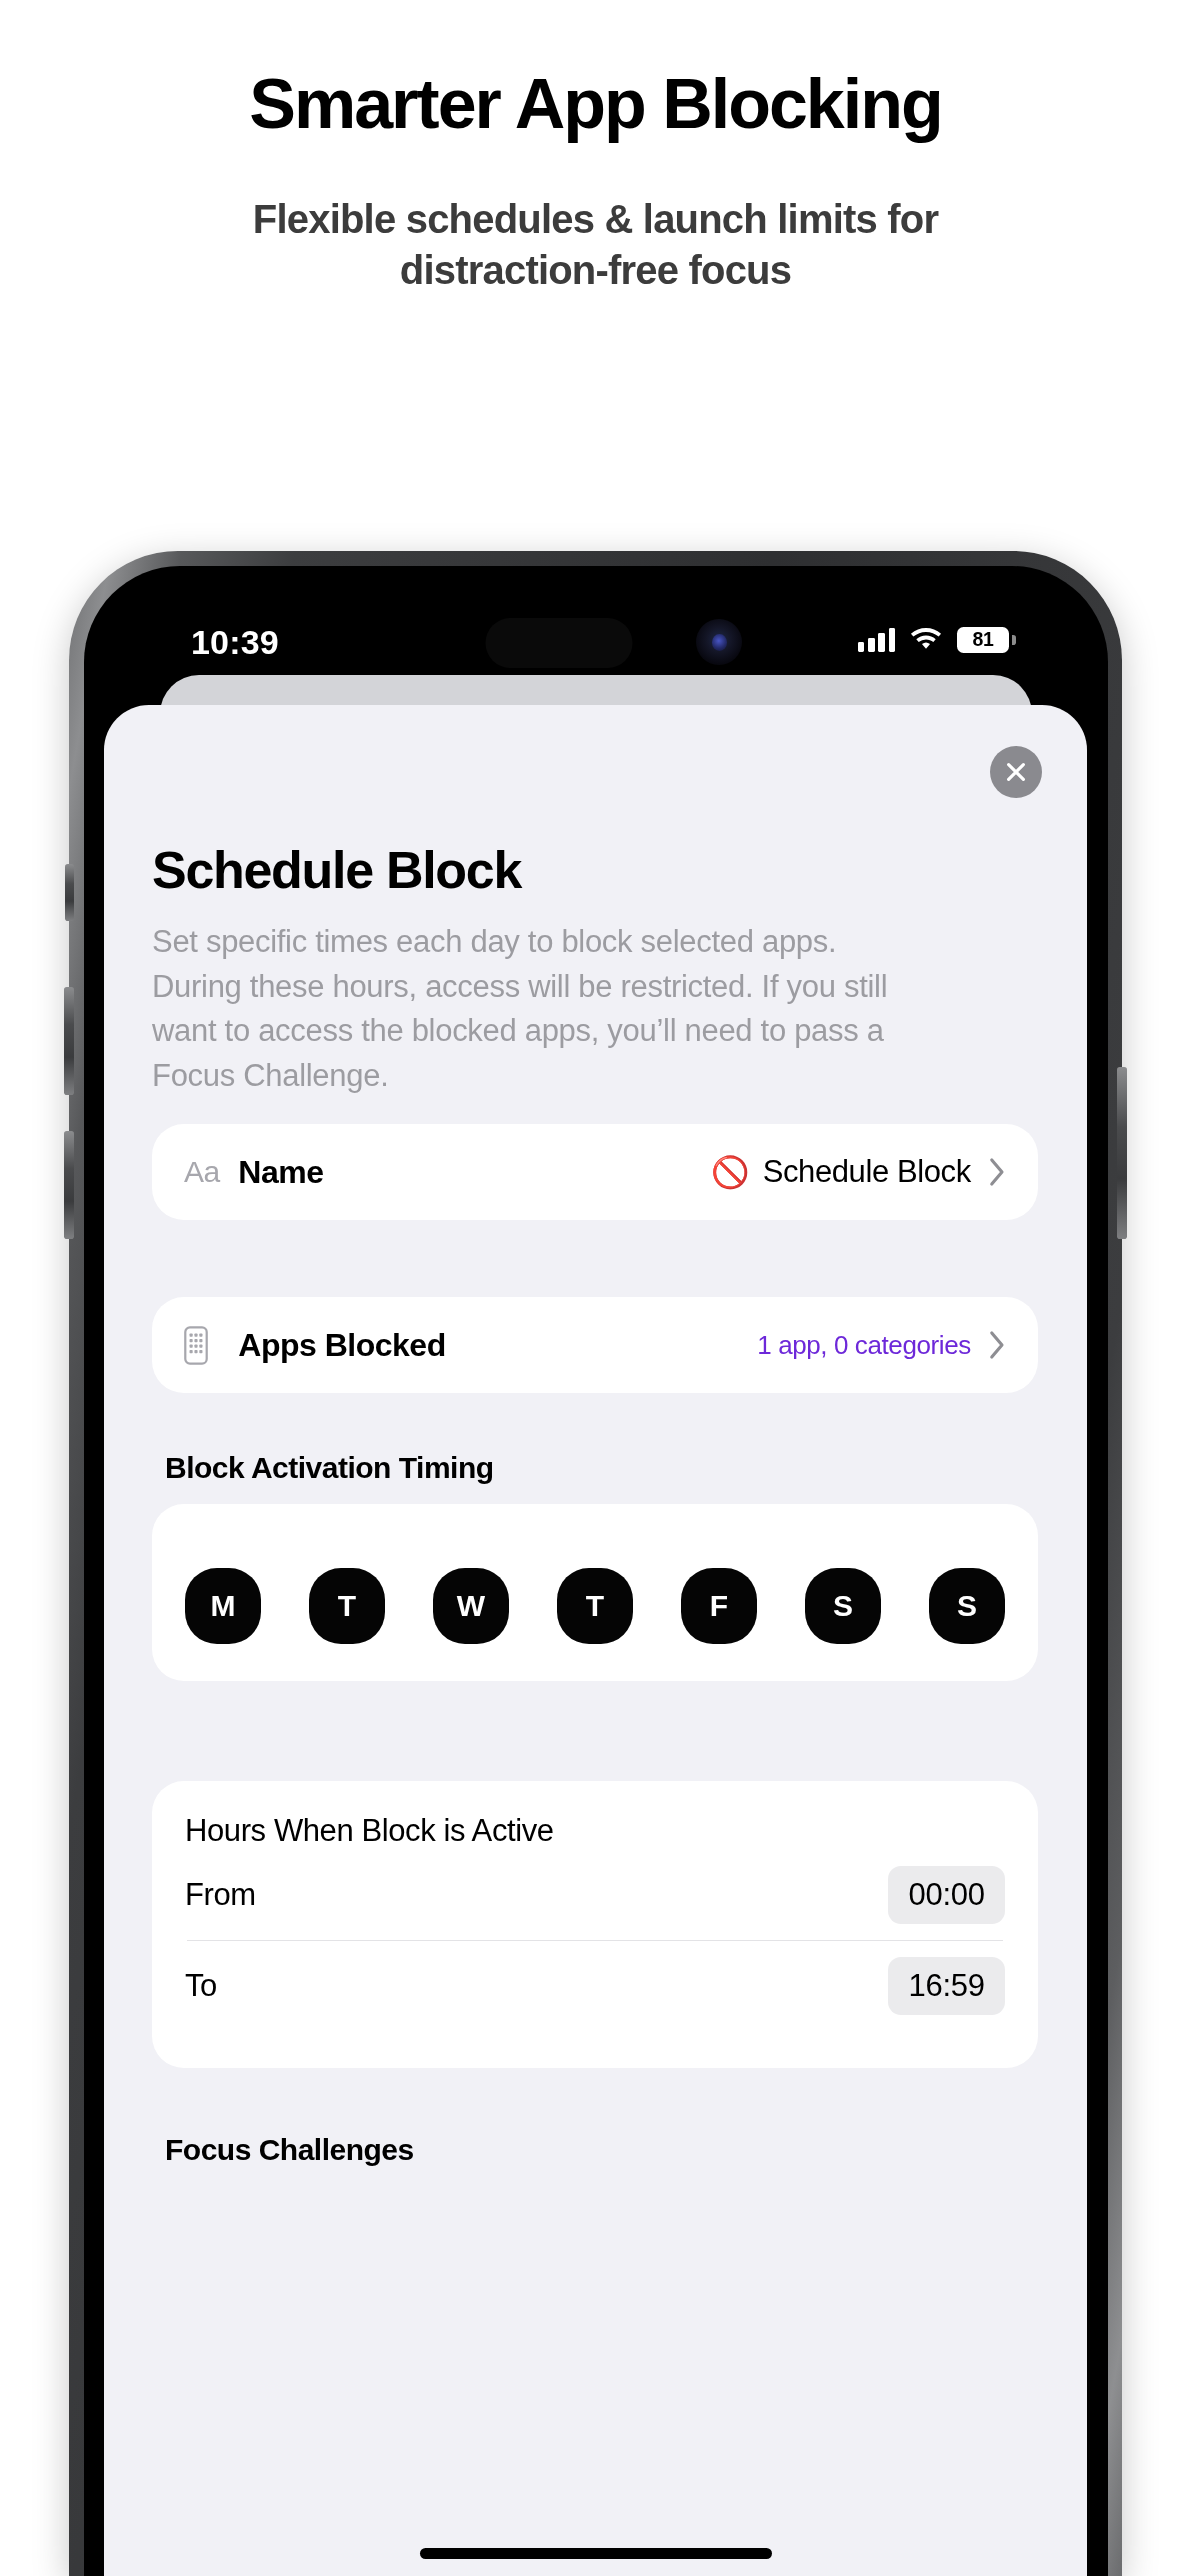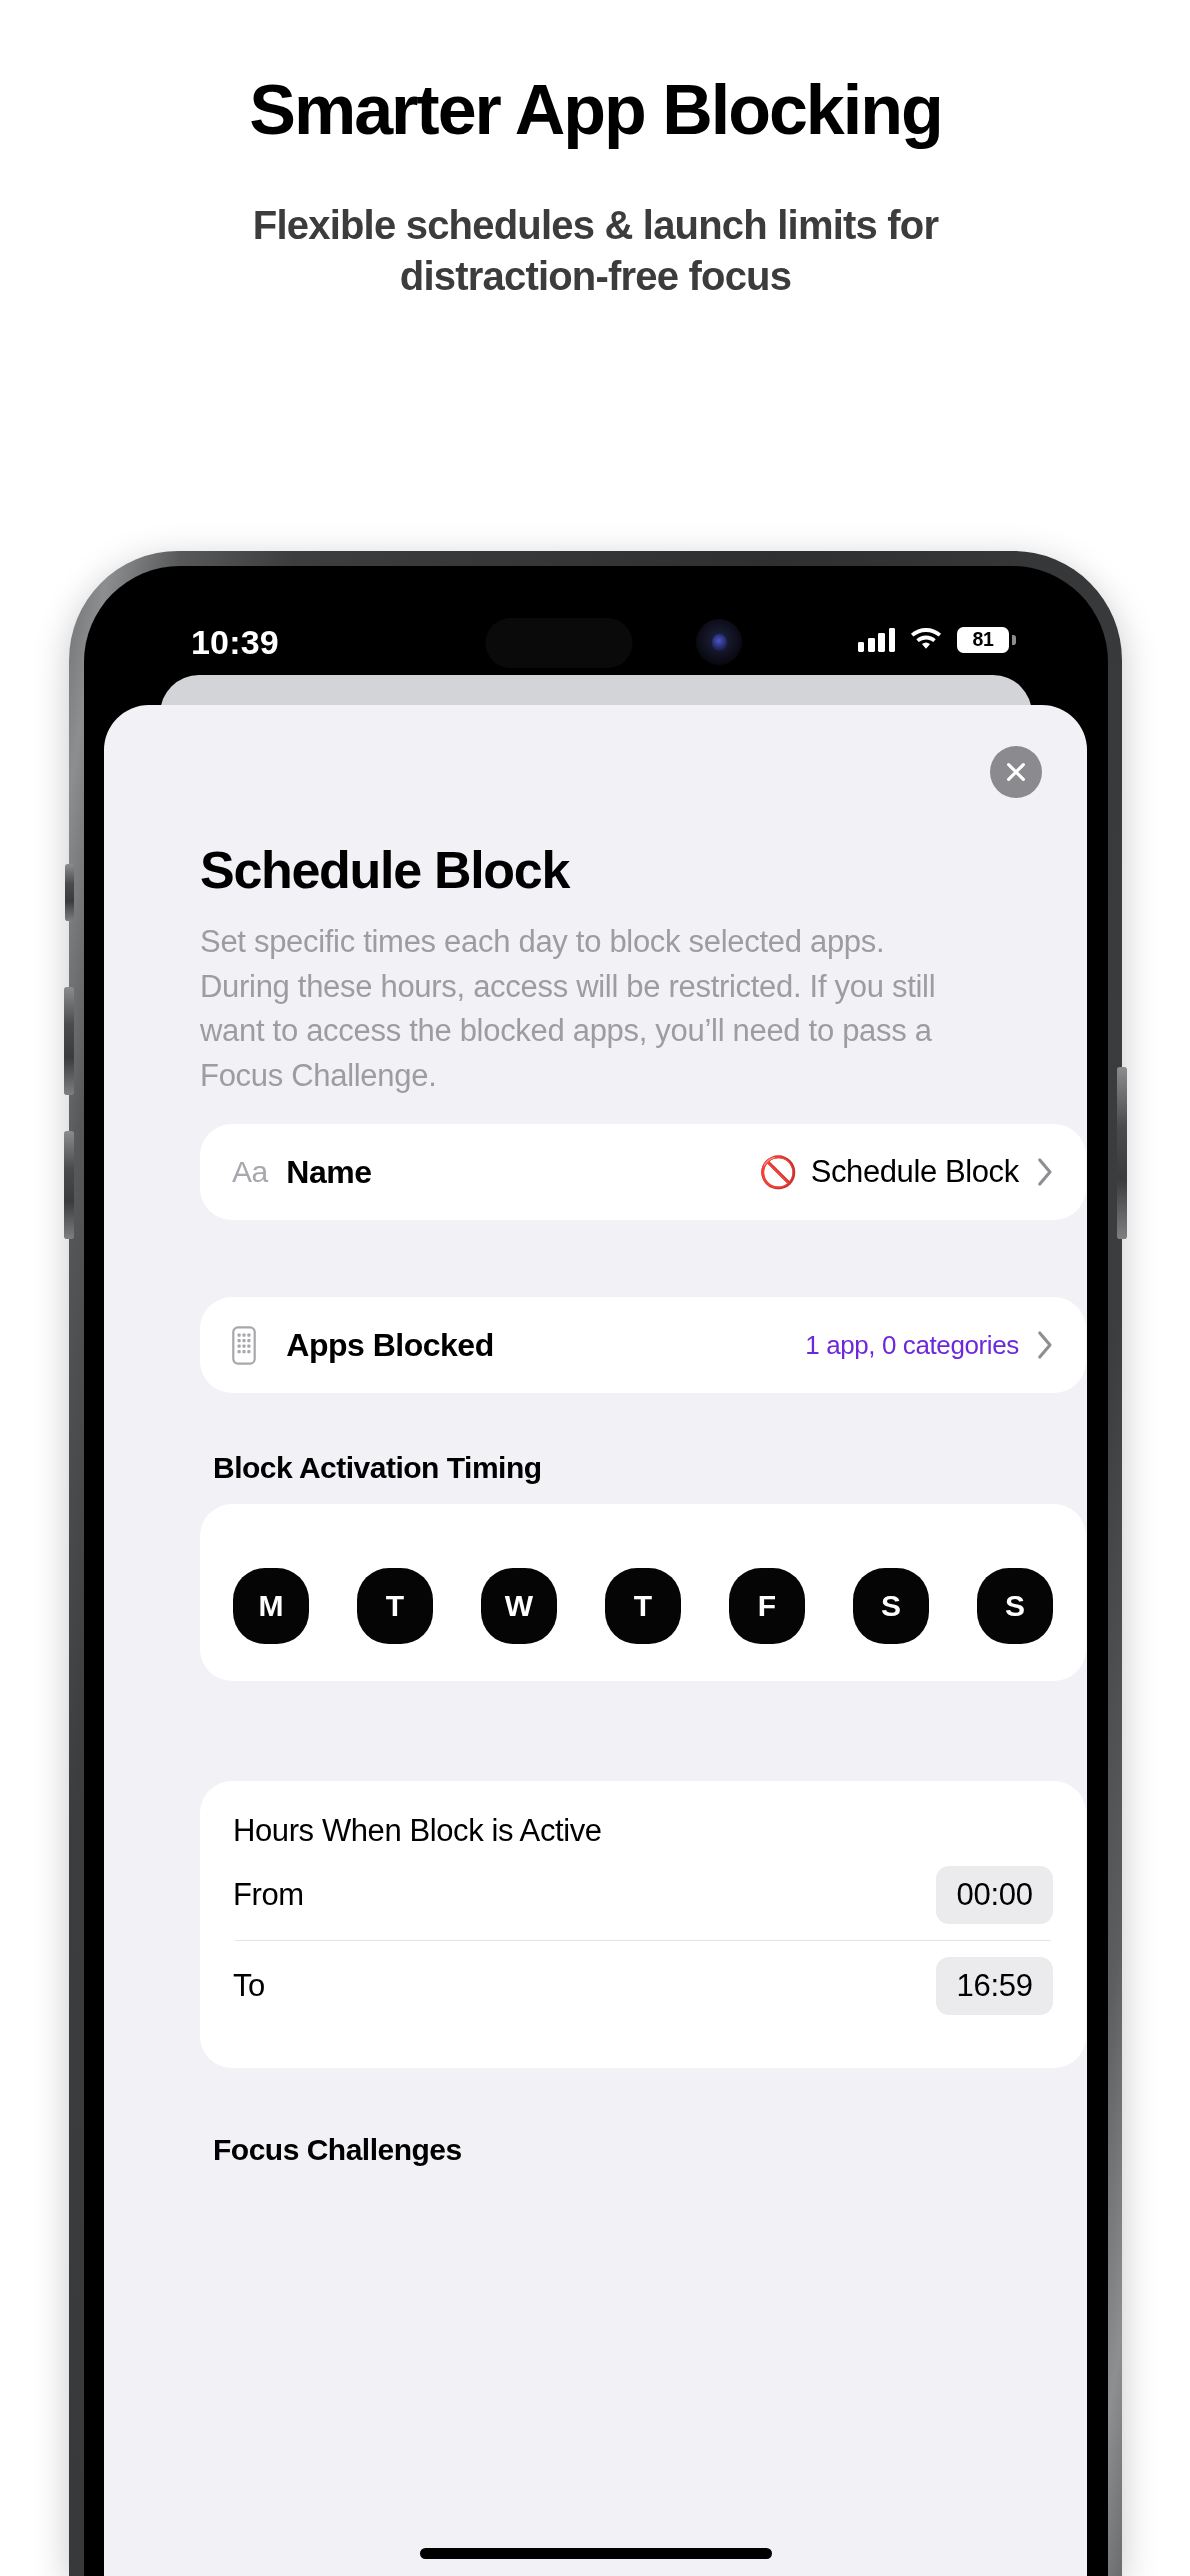--- a/index.html
+++ b/index.html
@@ -17,21 +17,21 @@
   }
 
   
   .promo {
     position: absolute;
     top: 0; left: 0;
     width: 1191px;
     text-align: center;
   }
   .promo-title {
-    margin: 6px;
+    margin: 0;
     padding-top: 69px;
     font-size: 70px;
     line-height: 1.0;
     font-weight: 700;
     letter-spacing: -2px;
     color: #000000;
   }
   .promo-sub {
     margin: 16px;
     padding-top: 39px;
@@ -192,21 +192,20 @@
     width: 983px;
     height: 1871px;
     border-radius: 45px 45px 0 0;
     background: #f1f1f6;
     overflow: hidden;
   }
   .sheet-inner {
     position: absolute;
     inset: 0;
     padding: 0 48px;
-    margin-left: 48px;
   }
 
   .close-btn {
     position: absolute;
     right: 45px; top: 41px;
     width: 52px; height: 52px;
     border-radius: 50%;
     background: #8a8a8f;
     display: flex;
     align-items: center;

